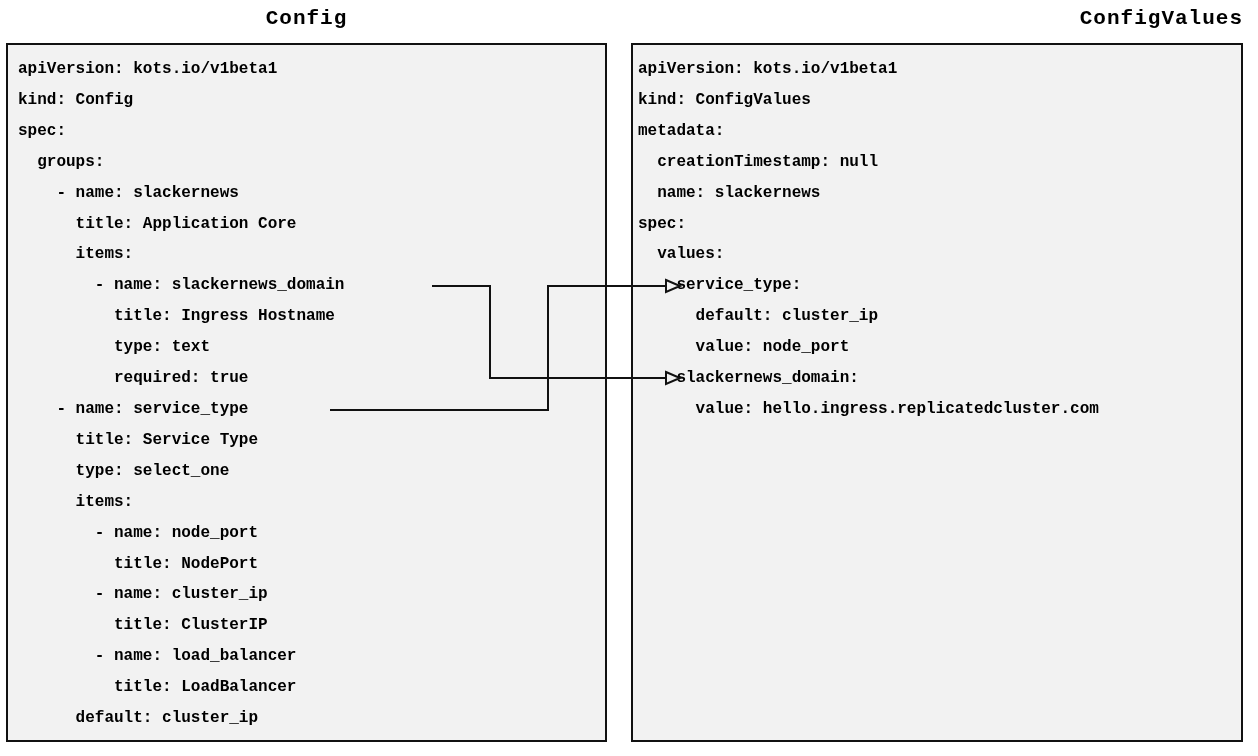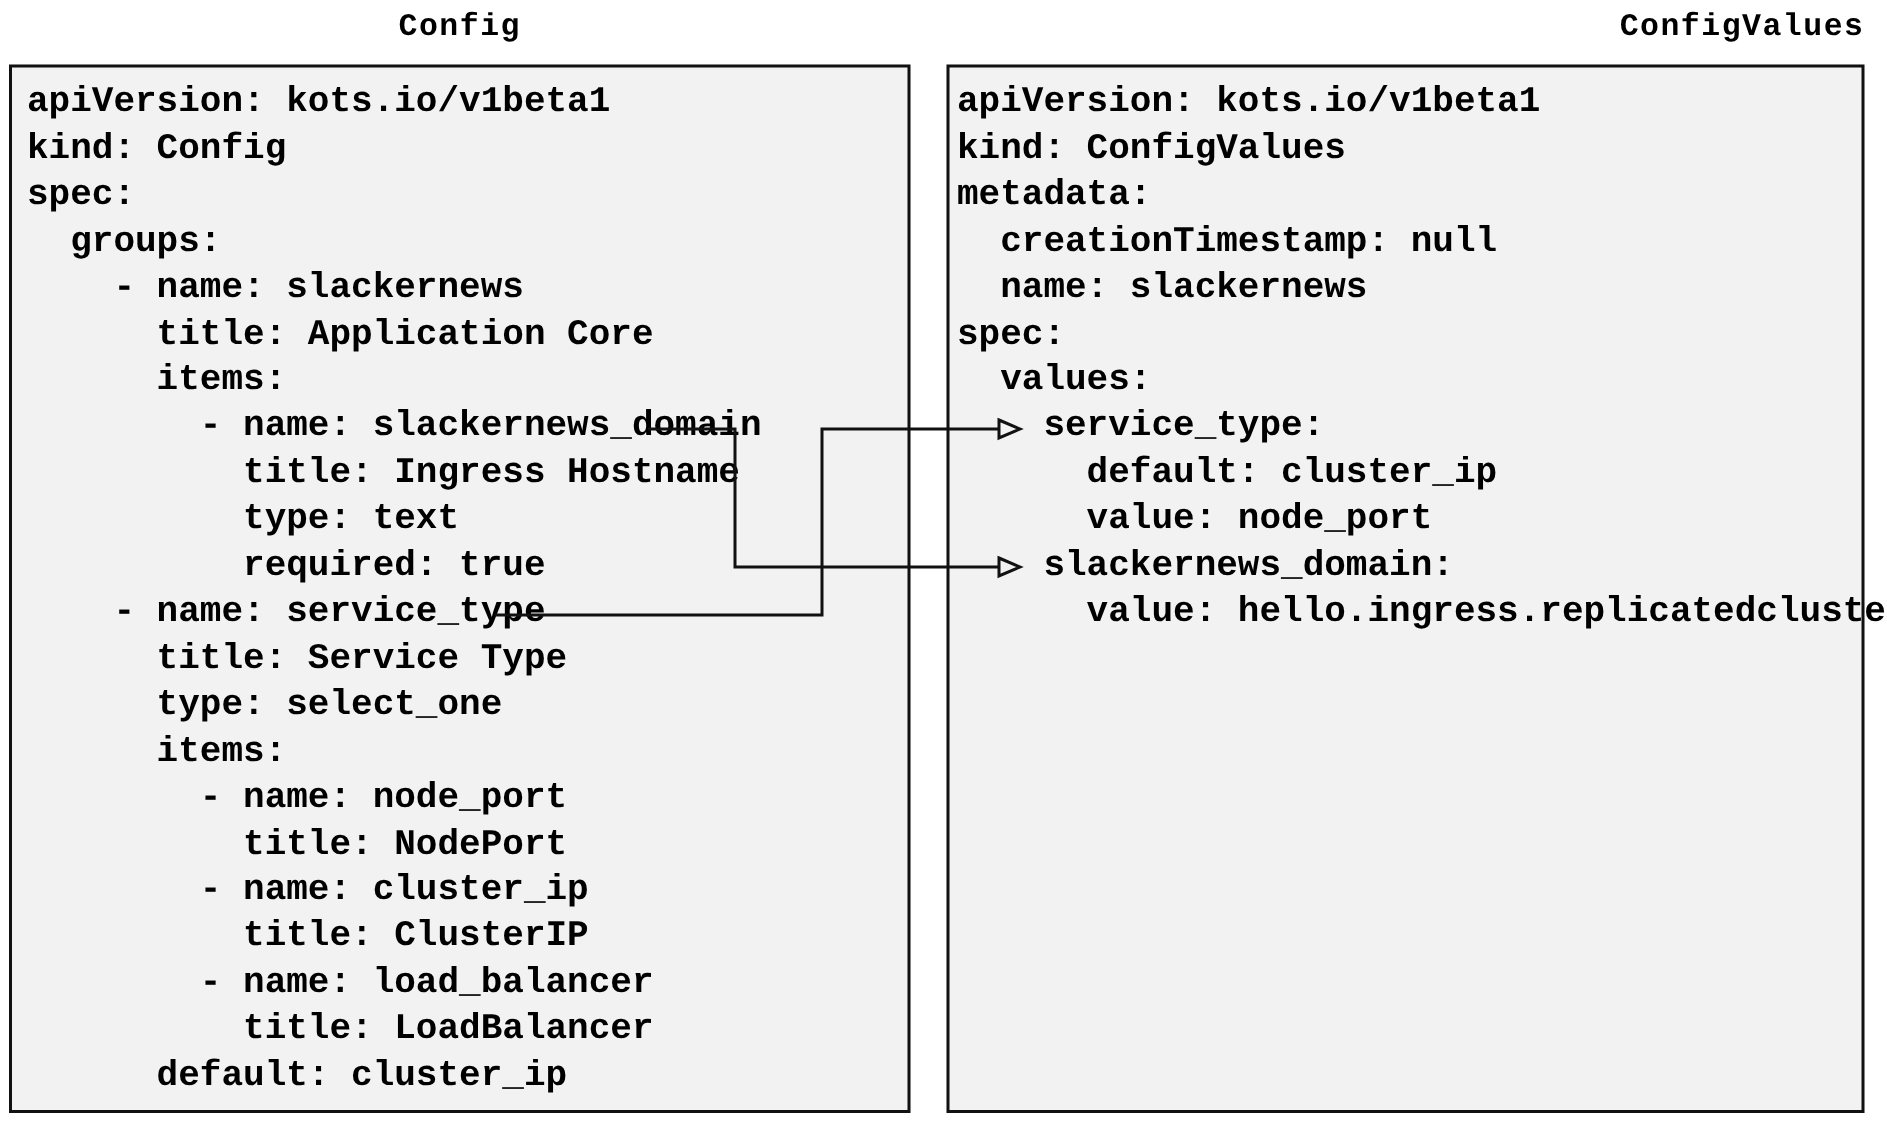--- a/index.html
+++ b/index.html
@@ -38,21 +38,21 @@
     border: 2px solid #111111;
     box-sizing: border-box;
   }
   .panel.left  { left: 6px;   width: 601px; }
   .panel.right { left: 631px; width: 612px; }
   .panel pre {
     margin: 0;
     padding: 9px 0 0 10px;
     font-family: "Liberation Mono", "DejaVu Sans Mono", monospace;
     font-weight: bold;
-    font-size: 24px;
+    font-size: 16px;
     line-height: 30.9px;
     color: #000000;
     white-space: pre;
   }
   .panel.right pre { padding-left: 5px; }
   svg.connectors {
     position: absolute;
     left: 0;
     top: 0;
     width: 1258px;

